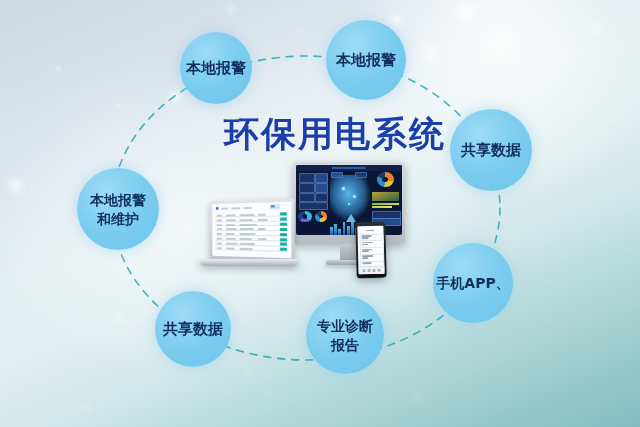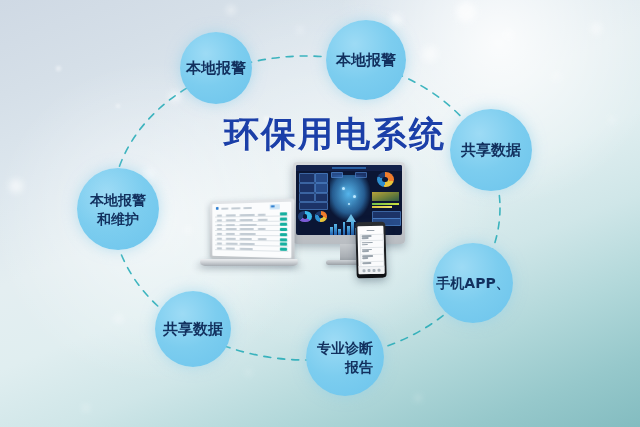--- a/index.html
+++ b/index.html
@@ -336,21 +336,21 @@
       <div class="node" style="left: 450px; top: 109px; width: 82px; height: 82px; font-size: 15px; line-height: 19px;">
         <div>
           <span>共享数据</span>
         </div>
       </div>
       <div class="node" style="left: 433px; top: 243px; width: 80px; height: 80px; font-size: 14px; line-height: 18px;">
         <div>
           <span>手机APP、</span>
         </div>
       </div>
-      <div class="node" style="left: 306px; top: 318px; width: 78px; height: 78px; font-size: 14px; line-height: 18px; text-align: right;">
+      <div class="node" style="left: 306px; top: 296px; width: 78px; height: 78px; font-size: 14px; line-height: 18px;">
         <div>
           <span>专业诊断</span>
           <span class="l2">报告</span>
         </div>
       </div>
       <div class="node" style="left: 155px; top: 291px; width: 76px; height: 76px; font-size: 15px; line-height: 19px; text-align: right;">
         <div>
           <span>共享数据</span>
         </div>
       </div>

